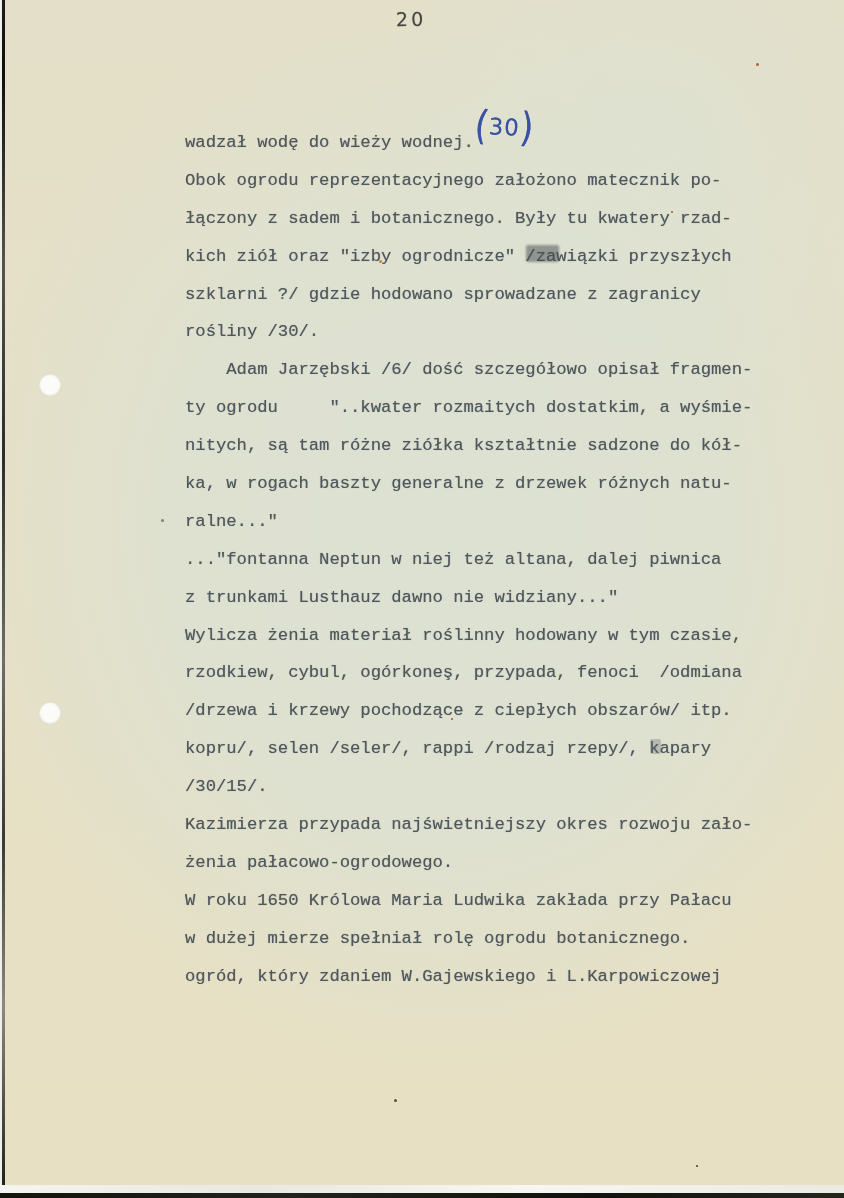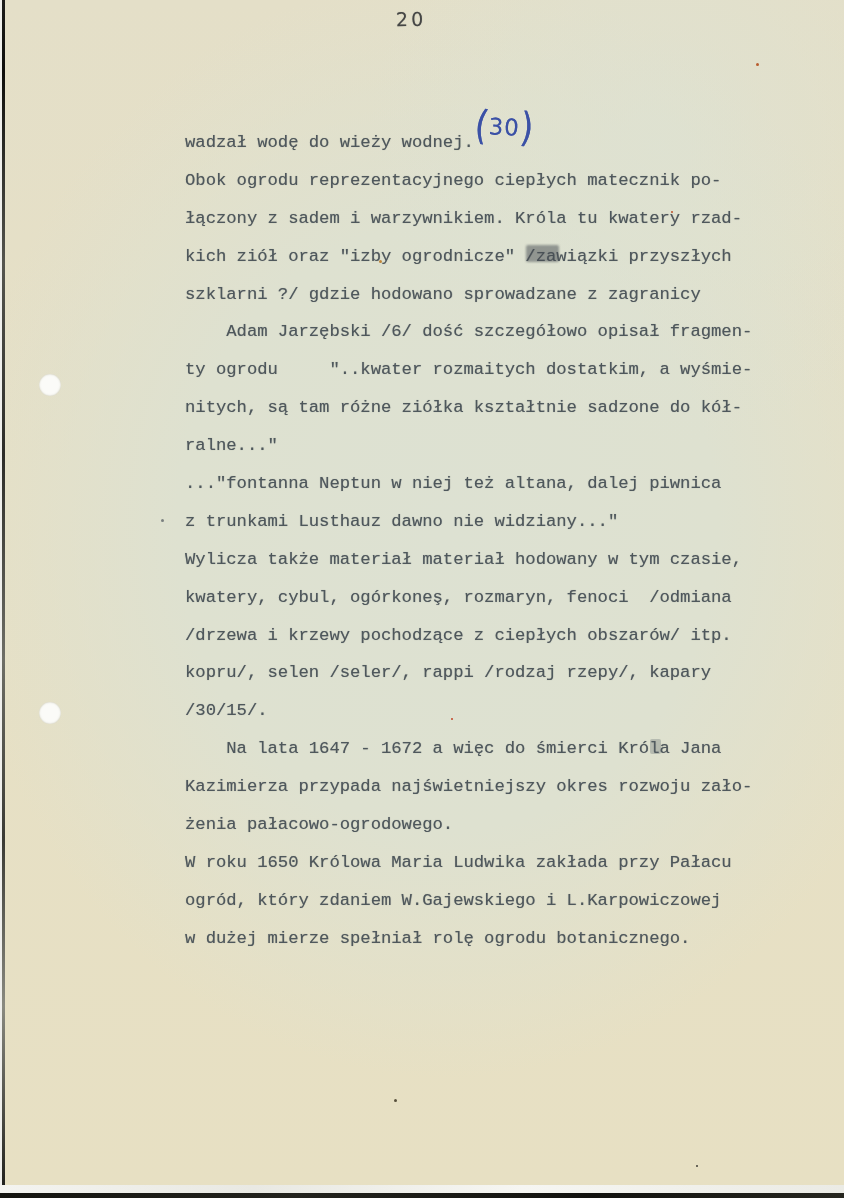--- a/index.html
+++ b/index.html
@@ -85,41 +85,42 @@
   <div class="edge-bottom-white"></div>
   <div class="edge-bottom-dark"></div>
 
   <div class="hole hole-1"></div>
   <div class="hole hole-2"></div>
 
   <div class="page-number">20</div>
 
   <div class="typed">
     <div class="line">wadzał wodę do wieży wodnej.</div>
-    <div class="line">Obok ogrodu reprezentacyjnego ciepłych matecznik po-</div>
-    <div class="line">łączony z sadem i warzywnikiem. Króla tu kwatery rzad-</div>
+    <div class="line">Obok ogrodu reprezentacyjnego założono matecznik po-</div>
+    <div class="line">łączony z sadem i botanicznego. Były tu kwatery rzad-</div>
     <div class="line">kich ziół oraz "izby ogrodnicze" /zawiązki przyszłych</div>
     <div class="line">szklarni ?/ gdzie hodowano sprowadzane z zagranicy</div>
+    <div class="line">rośliny /30/.</div>
     <div class="line">    Adam Jarzębski /6/ dość szczegółowo opisał fragmen-</div>
     <div class="line">ty ogrodu     "..kwater rozmaitych dostatkim, a wyśmie-</div>
     <div class="line">nitych, są tam różne ziółka kształtnie sadzone do kół-</div>
+    <div class="line">ka, w rogach baszty generalne z drzewek różnych natu-</div>
     <div class="line">ralne..."</div>
     <div class="line">..."fontanna Neptun w niej też altana, dalej piwnica</div>
     <div class="line">z trunkami Lusthauz dawno nie widziany..."</div>
-    <div class="line">Wylicza także materiał materiał hodowany w tym czasie,</div>
-    <div class="line">kwatery, cybul, ogórkoneş, rozmaryn, fenoci  /odmiana</div>
+    <div class="line">Wylicza żenia materiał roślinny hodowany w tym czasie,</div>
+    <div class="line">rzodkiew, cybul, ogórkoneş, przypada, fenoci  /odmiana</div>
     <div class="line">/drzewa i krzewy pochodzące z ciepłych obszarów/ itp.</div>
     <div class="line">kopru/, selen /seler/, rappi /rodzaj rzepy/, kapary</div>
     <div class="line">/30/15/.</div>
-    <div class="line">    Na lata 1647 - 1672 a więc do śmierci Króla Jana</div>
     <div class="line">Kazimierza przypada najświetniejszy okres rozwoju zało-</div>
     <div class="line">żenia pałacowo-ogrodowego.</div>
     <div class="line">W roku 1650 Królowa Maria Ludwika zakłada przy Pałacu</div>
+    <div class="line">w dużej mierze spełniał rolę ogrodu botanicznego.</div>
     <div class="line">ogród, który zdaniem W.Gajewskiego i L.Karpowiczowej</div>
-    <div class="line">w dużej mierze spełniał rolę ogrodu botanicznego.</div>
   </div>
 
   <div class="annotation">
     <span class="paren open">(</span>
     <span class="num">30</span>
     <span class="paren close">)</span>
   </div>
 
   <div class="overstrike-blob"></div>
   <div class="faint-char-blob"></div>

